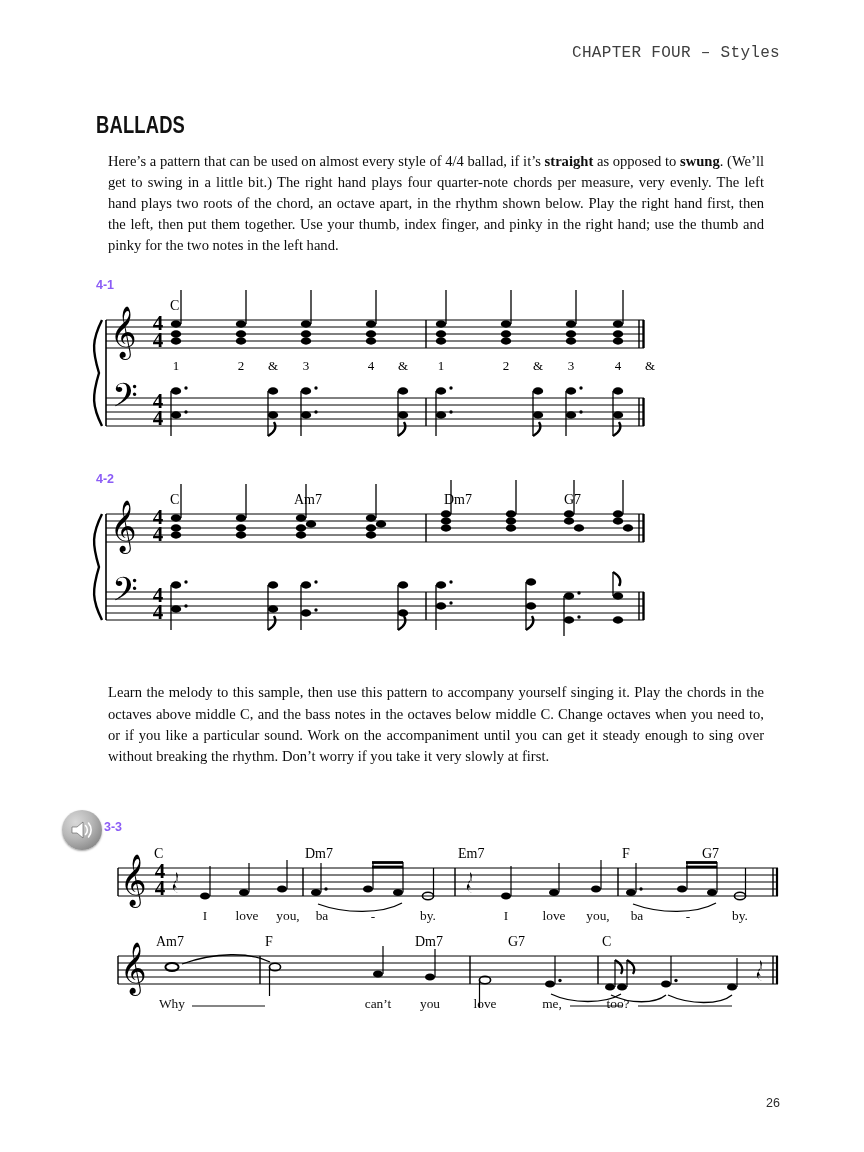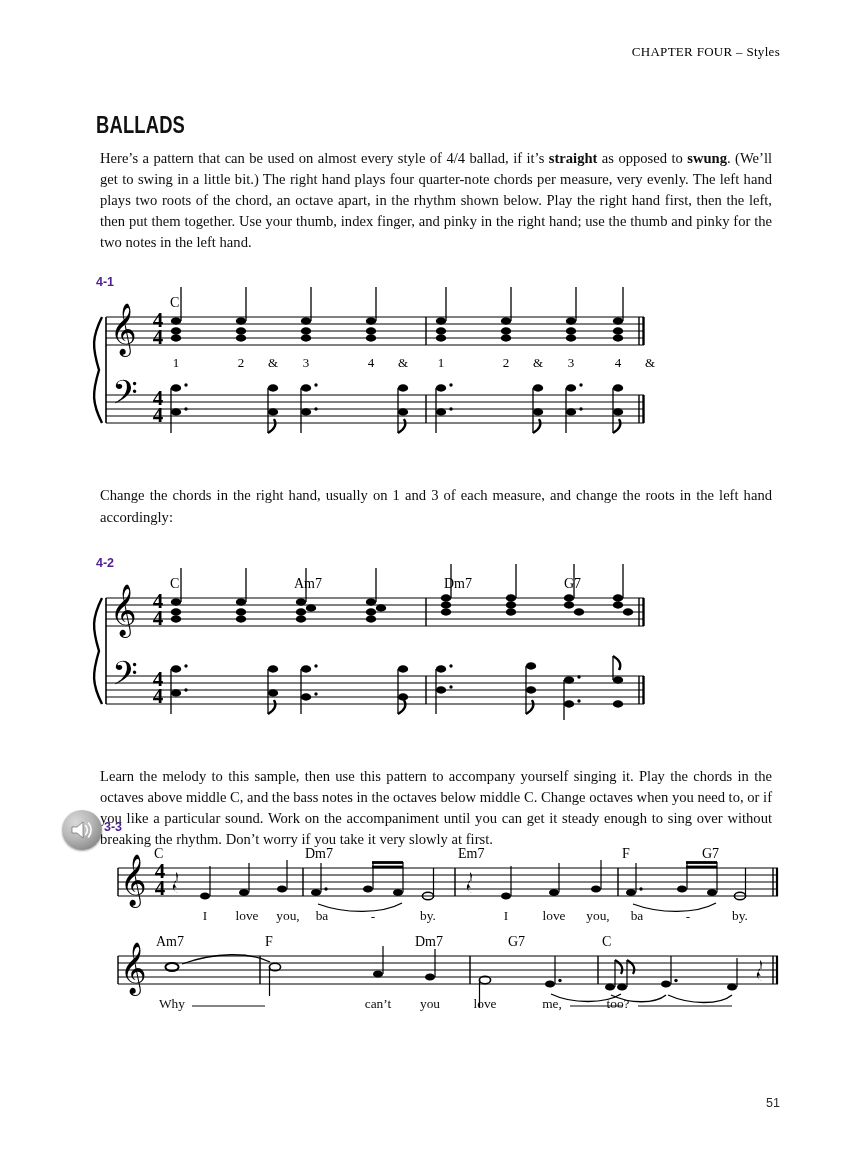--- a/index.html
+++ b/index.html
@@ -14,24 +14,24 @@
     overflow: hidden;
   }
 
   .page { position: relative; width: 864px; height: 1152px; }
 
   
   .running-head {
     position: absolute;
     top: 44px;
     right: 84px;
-    font-family: Liberation Serif, serif;
-    font-size: 13px;
+    font-family: Liberation Mono, monospace;
+    font-size: 16px;
     letter-spacing: 0.3px;
-    color: #000000;
+    color: #404040;
     white-space: nowrap;
   }
 
   
   .content {
     position: absolute;
     left: 96px;
     top: 112px;
     width: 680px;
   }
@@ -45,30 +45,30 @@
     transform: scaleX(0.80);
     transform-origin: left center;
     color: #111;
   }
 
   p.body-text {
     font-family: "Liberation Serif", serif;
     font-size: 14.6px;
     line-height: 21.1px;
     text-align: justify;
-    margin: 4px;
+    margin: 12px;
     color: #0d0d0d;
   }
   p.body-text b { font-weight: bold; }
 
   .ex-label {
     font-family: "Liberation Sans", sans-serif;
     font-weight: bold;
     font-size: 12.5px;
-    color: #4c1d95;
+    color: #8b5cf6;
   }
 
   
   .music-block { position: relative; }
   svg.score { display: block; overflow: visible; }
   .stafflines line, .barline, .stem, .ledger { stroke: #000; }
   .chordsym {
     font-family: "Liberation Serif", serif;
     font-size: 14px;
     fill: #000;
@@ -306,21 +306,20 @@
 
         <g>
           <line class="barline" x1="543" y1="18" x2="543" y2="46" stroke-width="1.4"></line>
           <line class="barline" x1="547.5" y1="18" x2="547.5" y2="46" stroke-width="2.4"></line>
           <line class="barline" x1="543" y1="96" x2="543" y2="124" stroke-width="1.4"></line>
           <line class="barline" x1="547.5" y1="96" x2="547.5" y2="124" stroke-width="2.4"></line>
         </g>
       </svg>
     </div>
 
-    <p class="body-text" style="margin-top:44px;">Change the chords in the right hand, usually on 1 and 3 of each measure, and change the roots in the left hand accordingly:</p>
 
     <div class="ex-label" style="margin-top:28px;">4-2</div>
 
     <div class="music-block" style="margin-top:10px;">
       <svg class="score" width="680" height="142" viewBox="0 0 680 142">
         <g class="stafflines">
           <line x1="10" y1="18" x2="548" y2="18" stroke-width="1"></line>
           <line x1="10" y1="25" x2="548" y2="25" stroke-width="1"></line>
           <line x1="10" y1="32" x2="548" y2="32" stroke-width="1"></line>
           <line x1="10" y1="39" x2="548" y2="39" stroke-width="1"></line>
@@ -708,15 +707,15 @@
         <text class="lyric" x="320" y="160">you</text>
         <text class="lyric" x="375" y="160">love</text>
         <text class="lyric" x="442" y="160">me,</text>
         <line x1="460" y1="158" x2="512" y2="158" stroke="#0d0d0d" stroke-width="1.2"></line>
         <text class="lyric" x="508" y="160">too?</text>
         <line x1="528" y1="158" x2="622" y2="158" stroke="#0d0d0d" stroke-width="1.2"></line>
       </g>
     </svg>
   </div>
 
-  <div class="folio">51</div>
+  <div class="folio">26</div>
 
 </div>
 
 </body></html>

